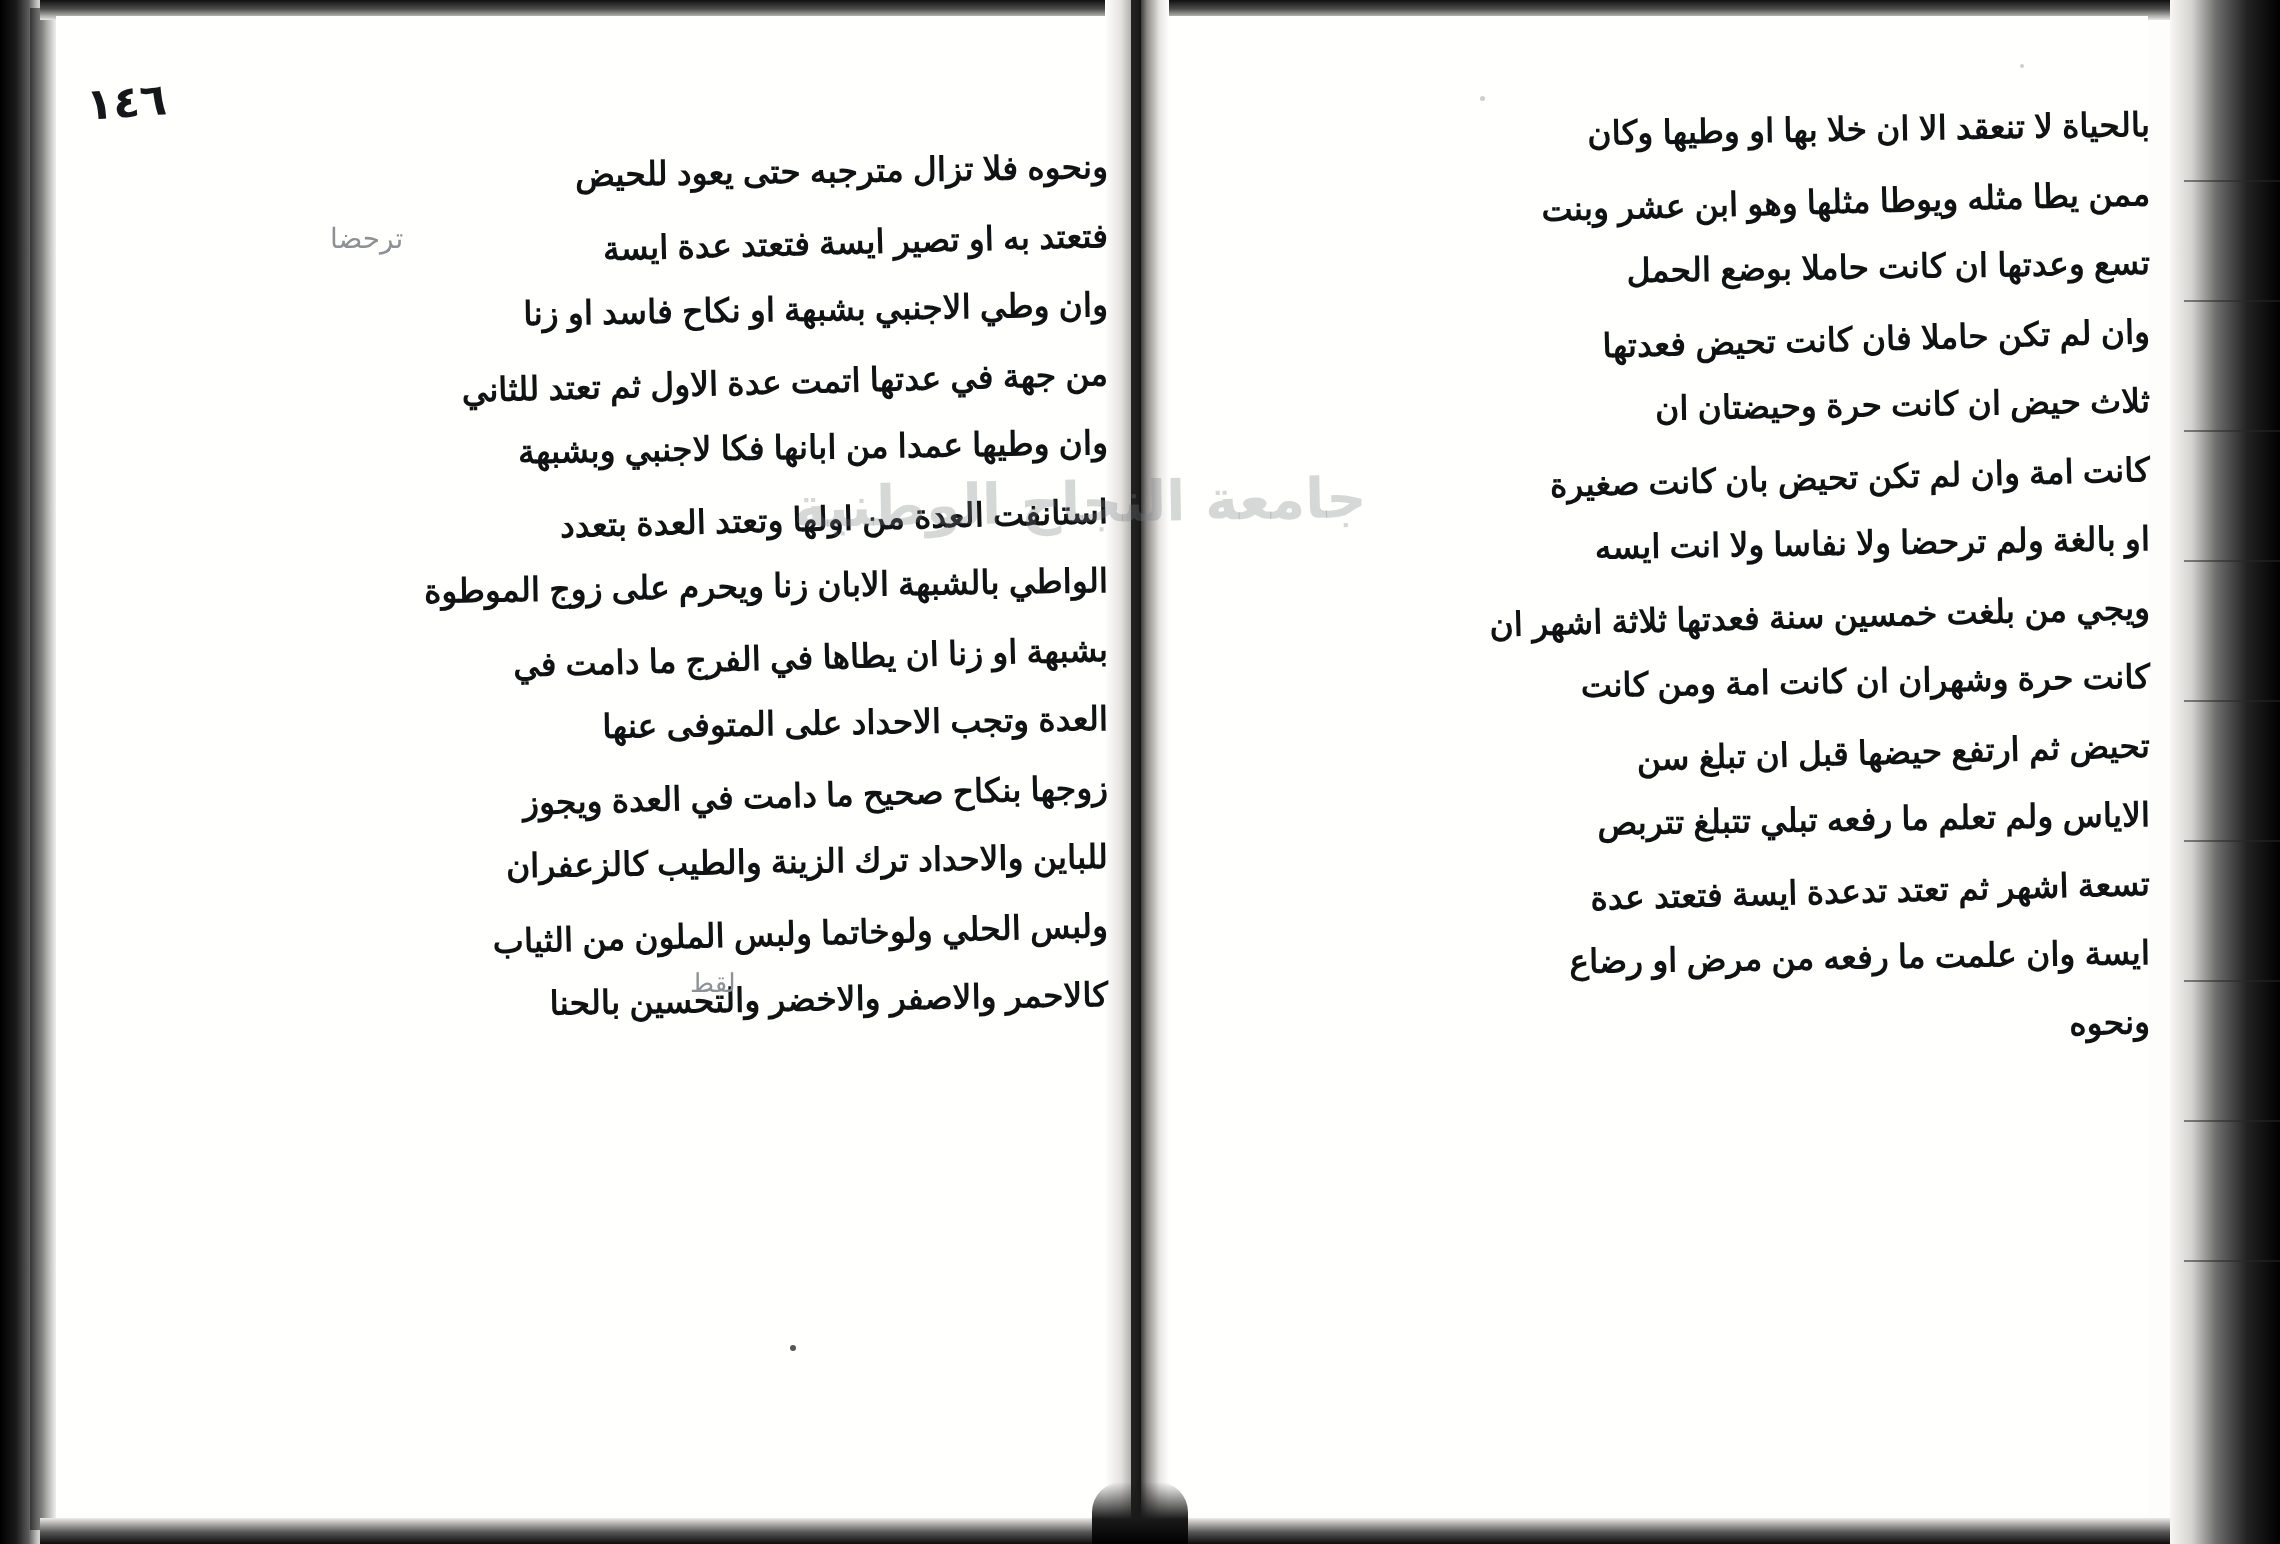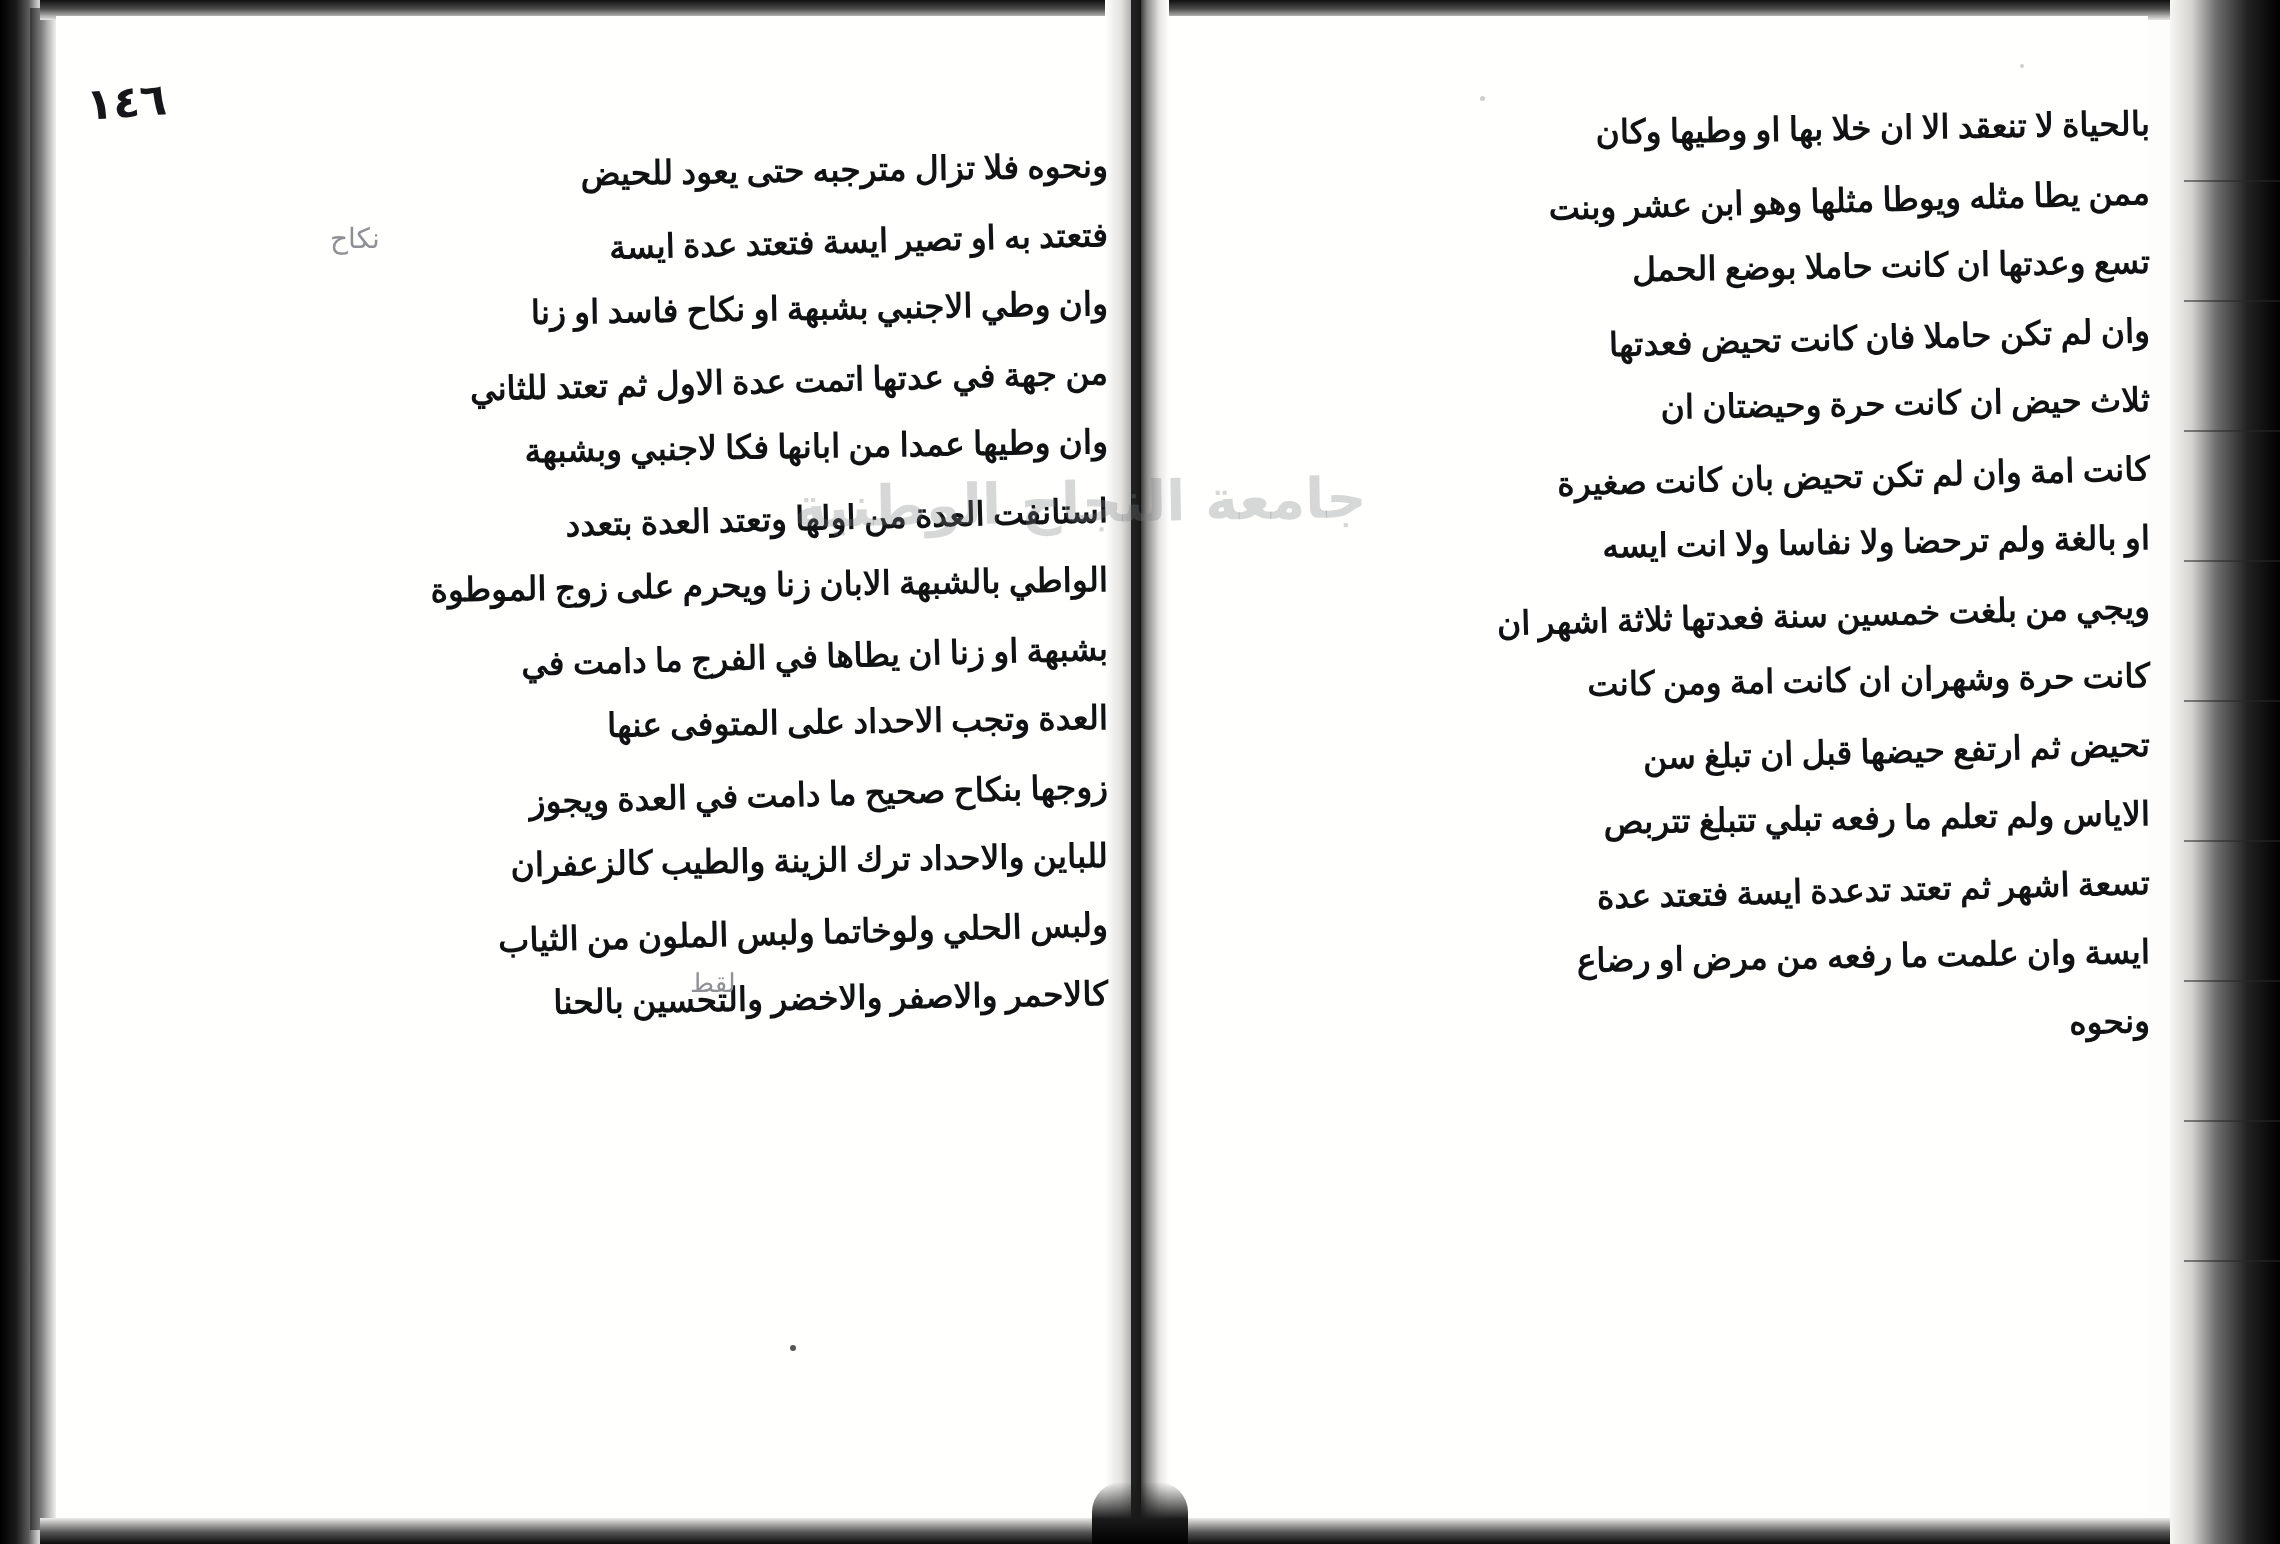--- a/index.html
+++ b/index.html
@@ -104,21 +104,21 @@
   .leaf-left {
     left: 56px;
     width: 1060px;
   }
 
   
   .text-block {
     position: absolute;
     direction: rtl;
     text-align: right;
-    font-family: Liberation Serif, serif;
+    font-family: Liberation Sans, sans-serif;
     color: #15171a;
     white-space: nowrap;
   }
   .line {
     display: block;
     font-size: 33px;
     line-height: 1.0;
     letter-spacing: -0.5px;
     font-weight: 600;
     color: #101214;
@@ -251,21 +251,21 @@
     <span class="line">استانفت العدة من اولها وتعتد العدة بتعدد</span>
     <span class="line">الواطي بالشبهة الابان زنا ويحرم على زوج الموطوة</span>
     <span class="line">بشبهة او زنا ان يطاها في الفرج ما دامت في</span>
     <span class="line">العدة وتجب الاحداد على المتوفى عنها</span>
     <span class="line">زوجها بنكاح صحيح ما دامت في العدة ويجوز</span>
     <span class="line">للباين والاحداد ترك الزينة والطيب كالزعفران</span>
     <span class="line">ولبس الحلي ولوخاتما ولبس الملون من الثياب</span>
     <span class="line">كالاحمر والاصفر والاخضر والتحسين بالحنا</span>
   </div>
 
-  <span class="text-block faded" style="left:330px; top:222px; font-size:28px;">نكاح</span>
+  <span class="text-block faded" style="left:330px; top:222px; font-size:28px;">ترحضا</span>
   <span class="text-block faded" style="left:690px; top:968px; font-size:26px;">لقط</span>
 
   <div id="watermark">جامعة النجاح الوطنية</div>
 
   <div id="ink-dot"></div>
   <div class="speckle" style="left:1480px; top:96px; width:5px; height:5px;"></div>
   <div class="speckle" style="left:2020px; top:64px; width:4px; height:4px;"></div>
 
 </div>
 

